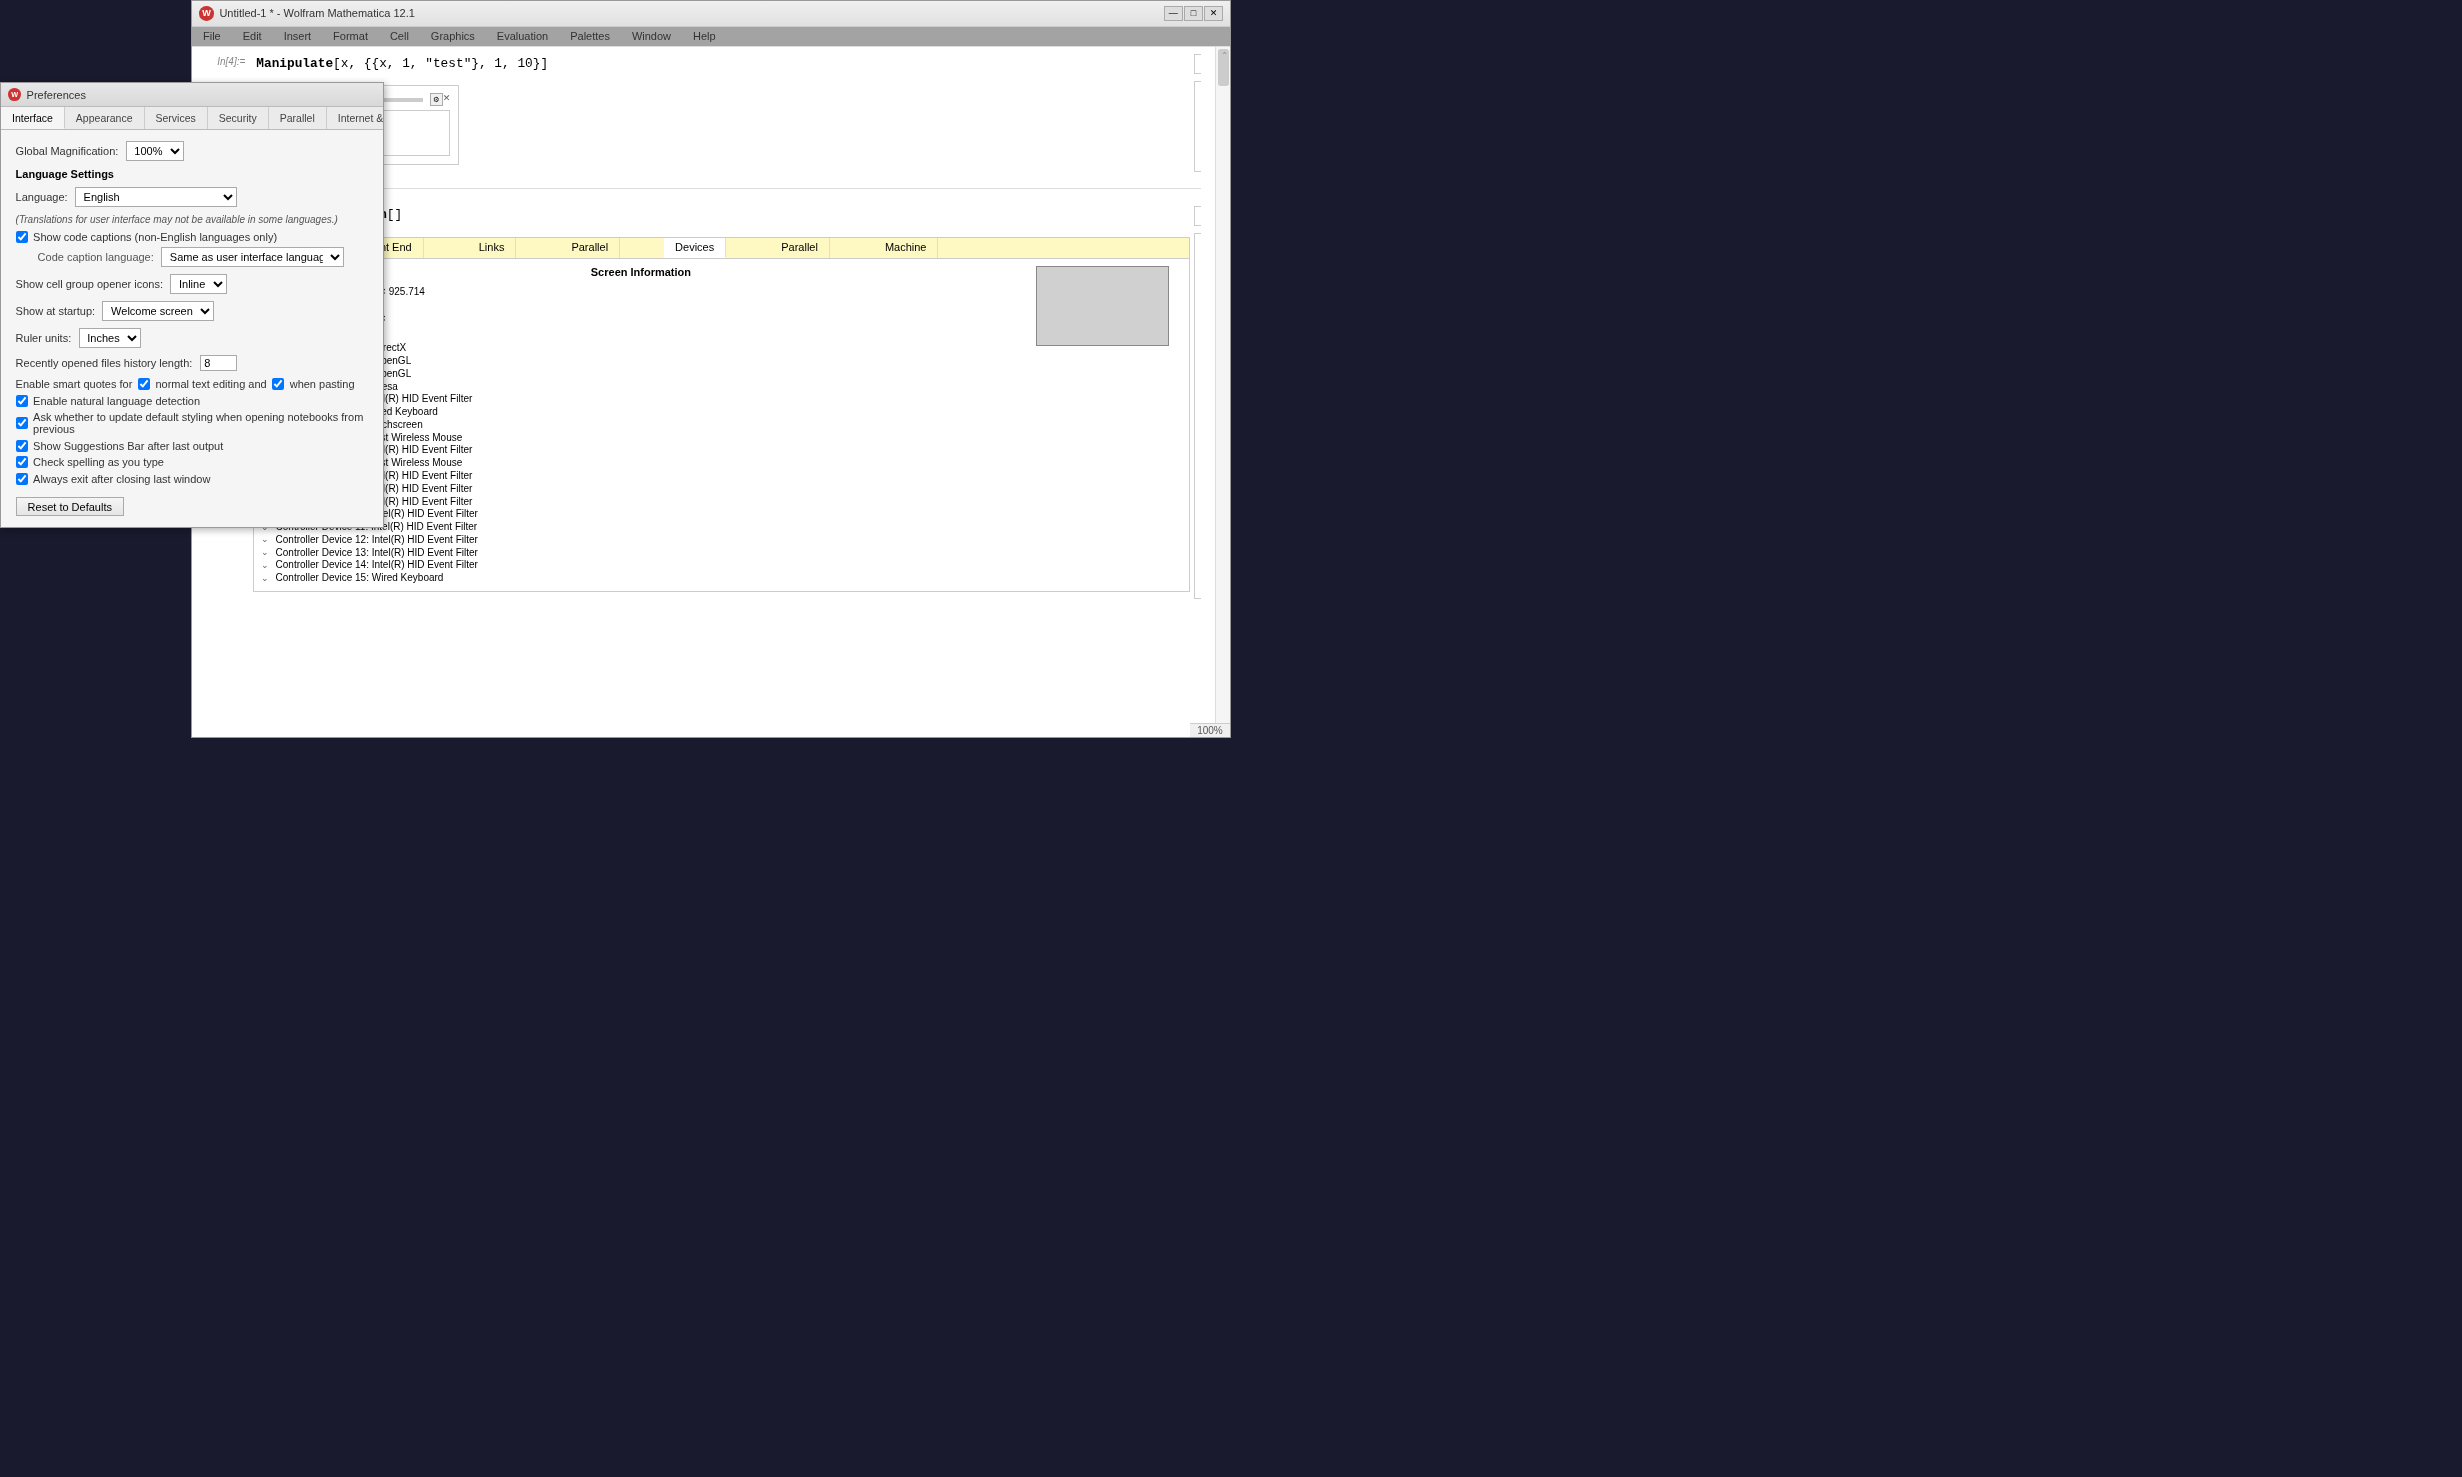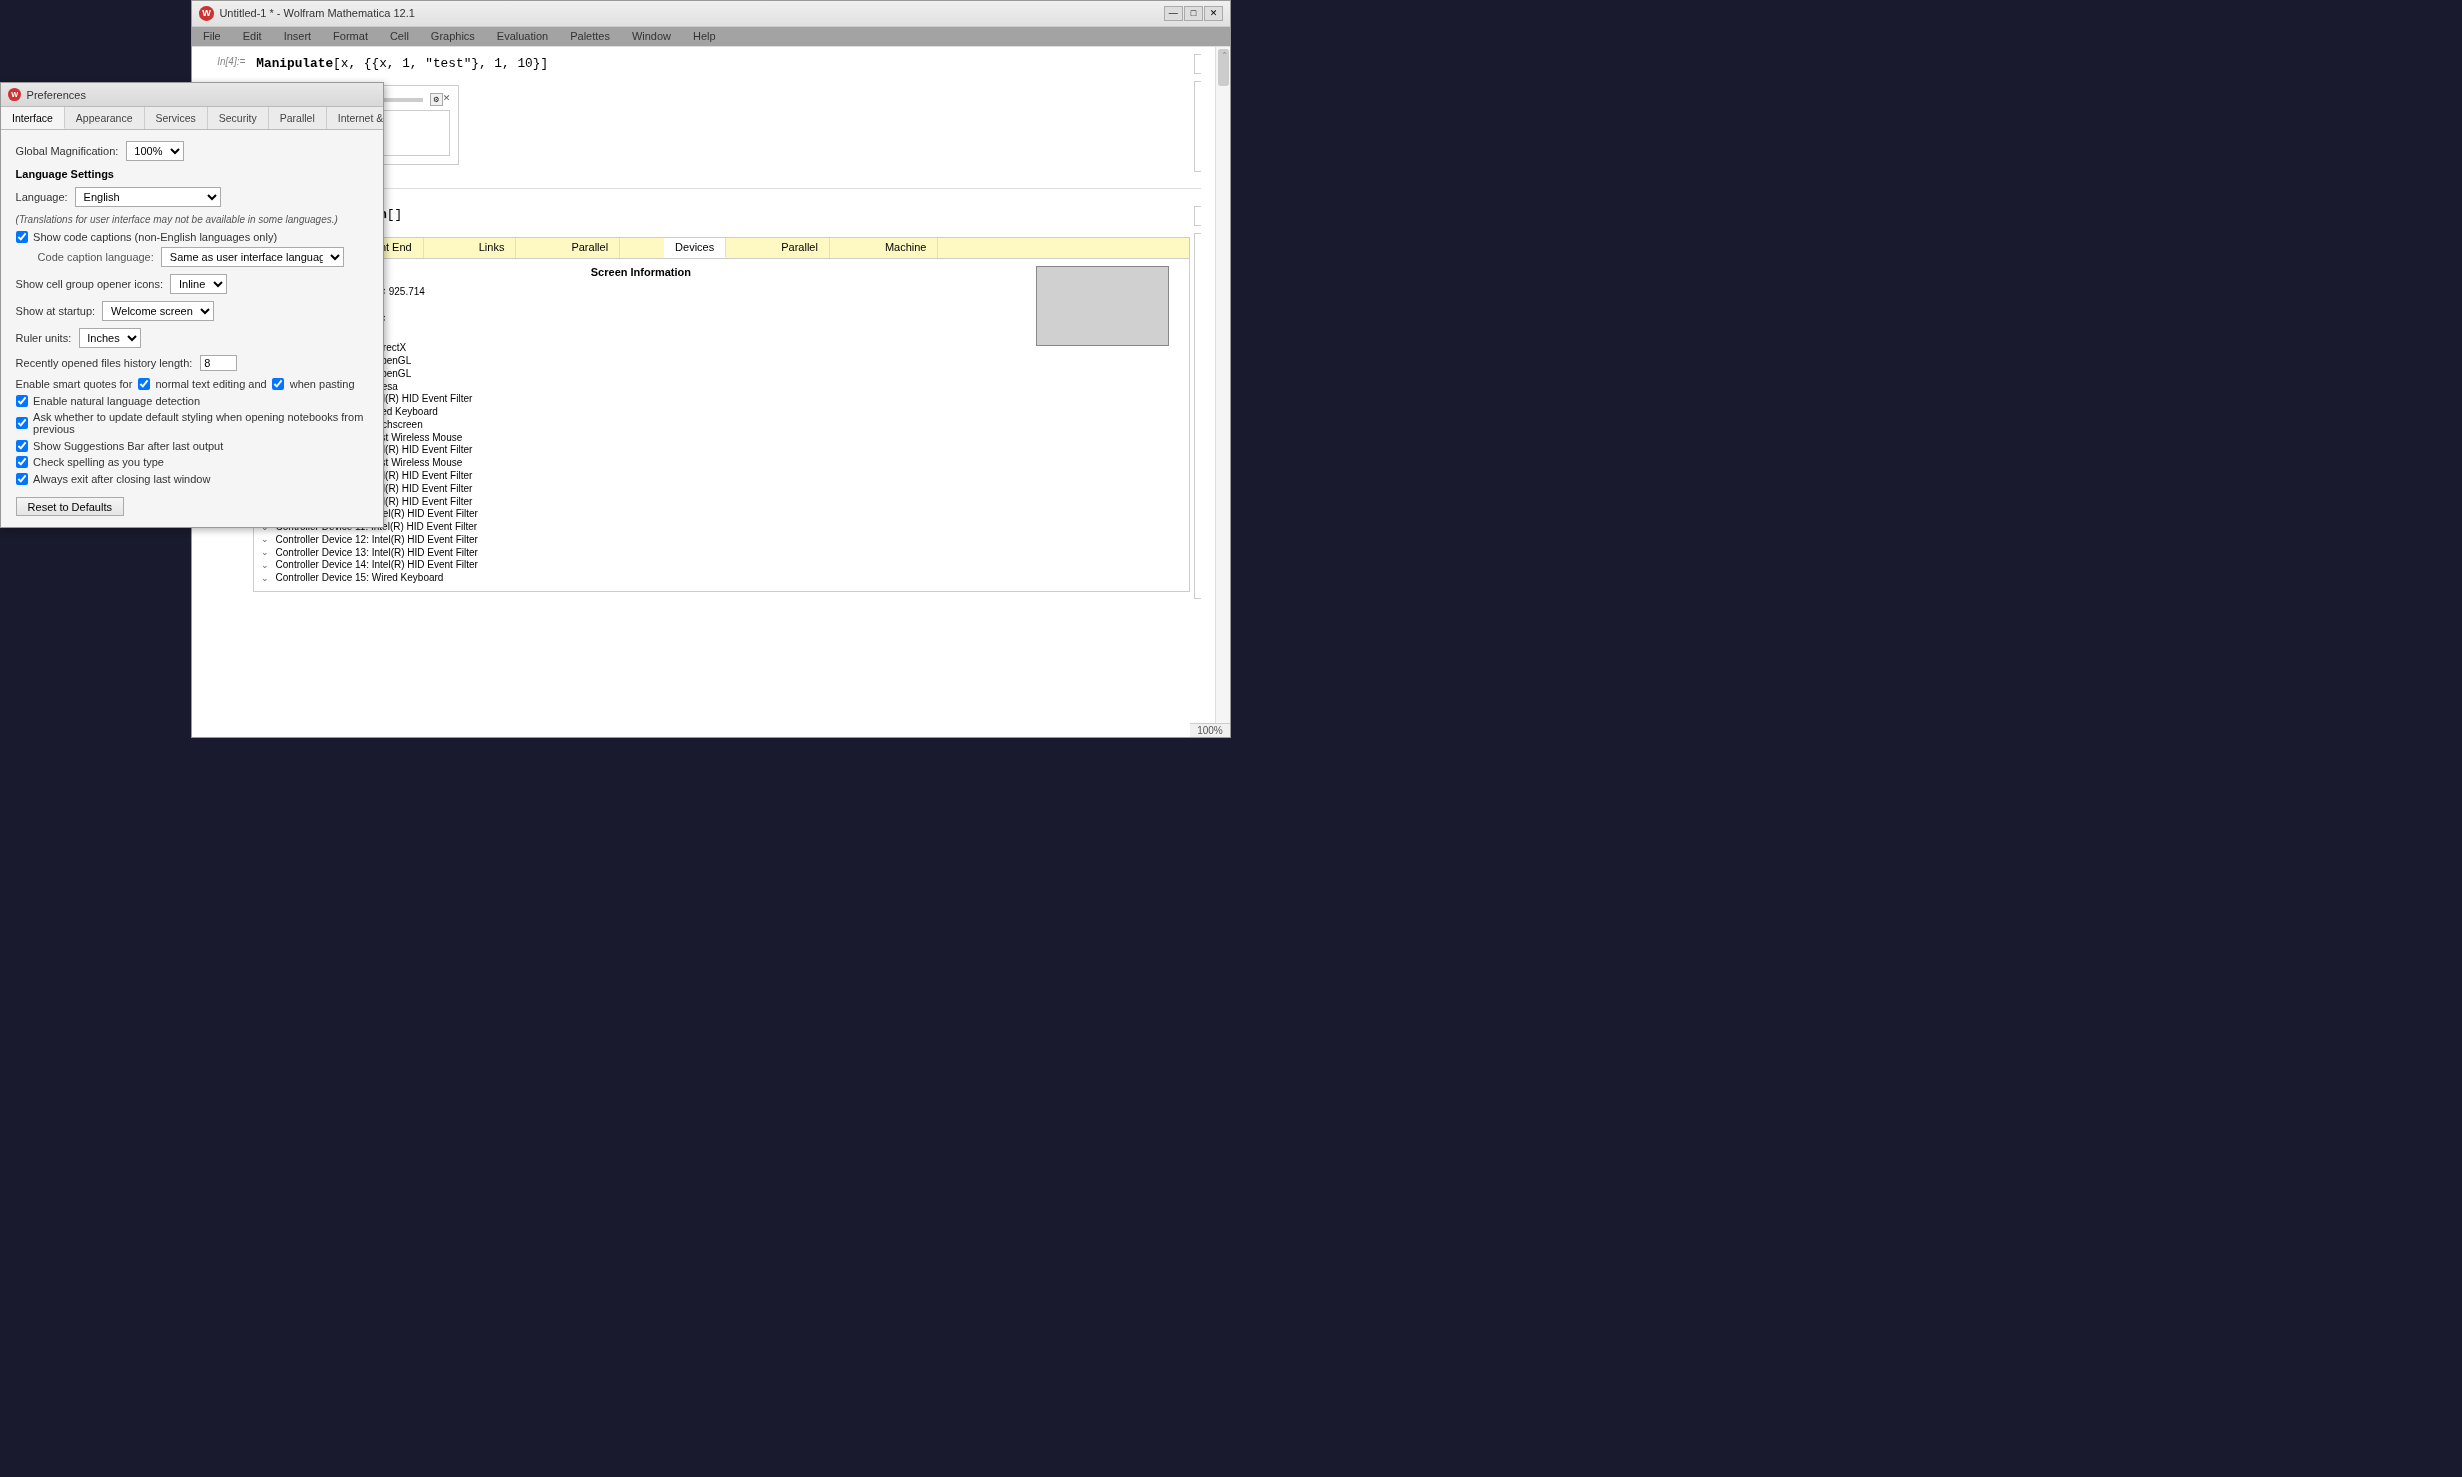--- a/index.html
+++ b/index.html
@@ -75,21 +75,21 @@
     .prefs-title-text { font-size: 11px; color: #333; font-weight: 500; }
     .prefs-tabs { display: flex; border-bottom: 0.9px solid #bbb; background: #ebebeb; overflow: hidden; }
     .prefs-tab { padding: 4.6px 11px; font-size: 10.5px; cursor: pointer; border-right: 0.9px solid #ccc; white-space: nowrap; color: #444; }
     .prefs-tab.active { background: #f5f5f5; border-bottom: 0.9px solid #f5f5f5; color: #000; }
     .prefs-body { padding: 11px 14.6px; background: #f5f5f5; }
 
     
     .form-row { display: flex; align-items: center; margin-bottom: 7.3px; gap: 7.3px; }
     .form-label { font-size: 11px; color: #333; }
     .form-select { font-size: 11px; padding: 1.8px 3.7px; background: #fff; border: 0.9px solid #aaa; cursor: pointer; }
-    .form-select-wide { width: 146px; }
+    .form-select-wide { width: 162px; }
     .italic-note { font-style: italic; font-size: 10px; color: #555; margin-bottom: 5.5px; }
 
     .section-heading { font-weight: bold; font-size: 11px; margin-bottom: 7.3px; margin-top: 3.7px; }
 
     .checkbox-row { display: flex; align-items: center; gap: 5.5px; margin-bottom: 4.6px; }
     .checkbox-row input[type=checkbox] { width: 12px; height: 12px; cursor: pointer; }
     .checkbox-label { font-size: 11px; color: #333; }
 
     .indented-row { display: flex; align-items: center; gap: 7.3px; margin-bottom: 7.3px; margin-left: 22px; }
     .indent-label { font-size: 11px; color: #555; }

